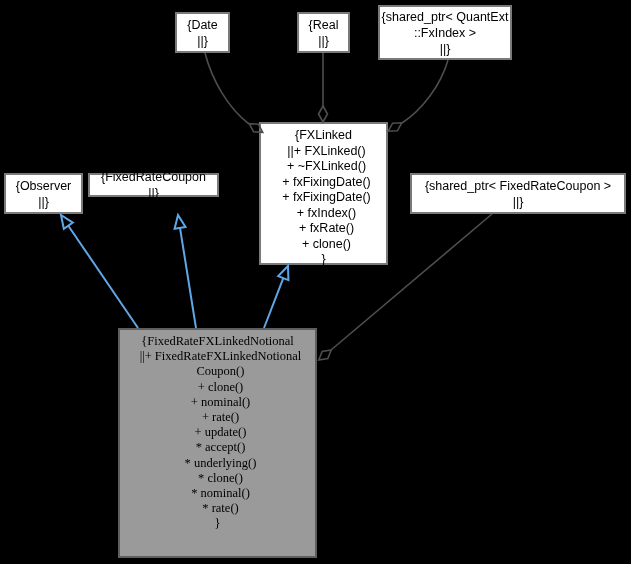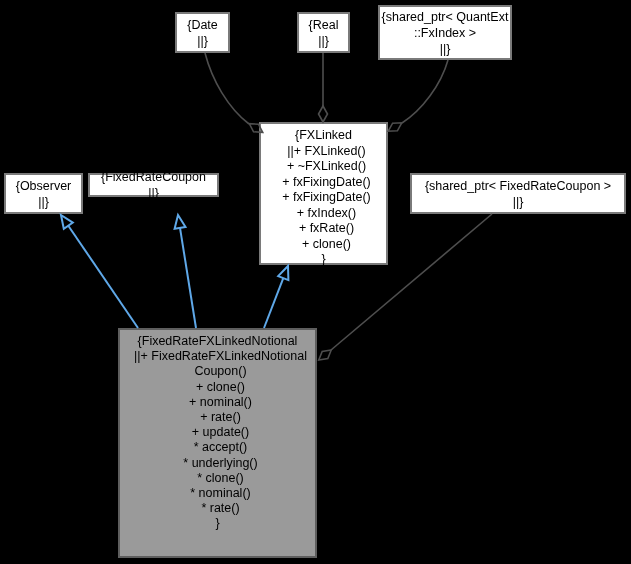--- a/index.html
+++ b/index.html
@@ -43,21 +43,21 @@
   .node .line.center { text-align: center; padding-left: 0; }
   .node.record {
     justify-content: flex-start;
     padding-top: 4px;
   }
   .node.record .line { line-height: 15.5px; }
   .node.focus {
     background: #9a9a9a;
     border: 2px solid #5e5e5e;
   }
-  .node.focus .line { line-height: 15.2px; }
+  .node.focus .line { line-height: 15.2px; font-family: Liberation Serif, serif; }
 </style>
 </head>
 <body>
 
 <div class="canvas">
 
   <div class="node" style="left:175px;top:12px;width:55px;height:41px">
     <div class="line center">{Date</div>
     <div class="line center">||}</div>
   </div>

